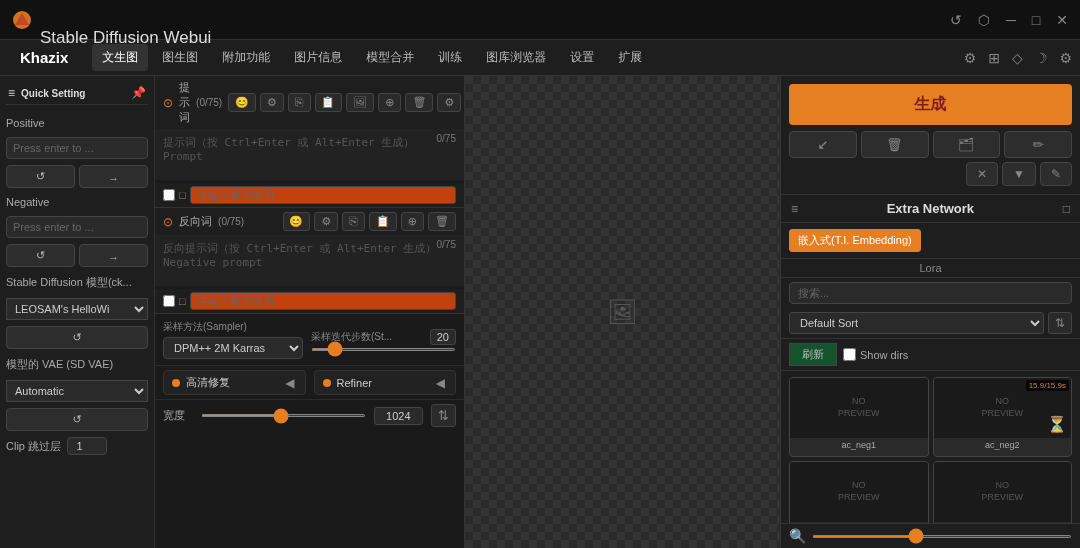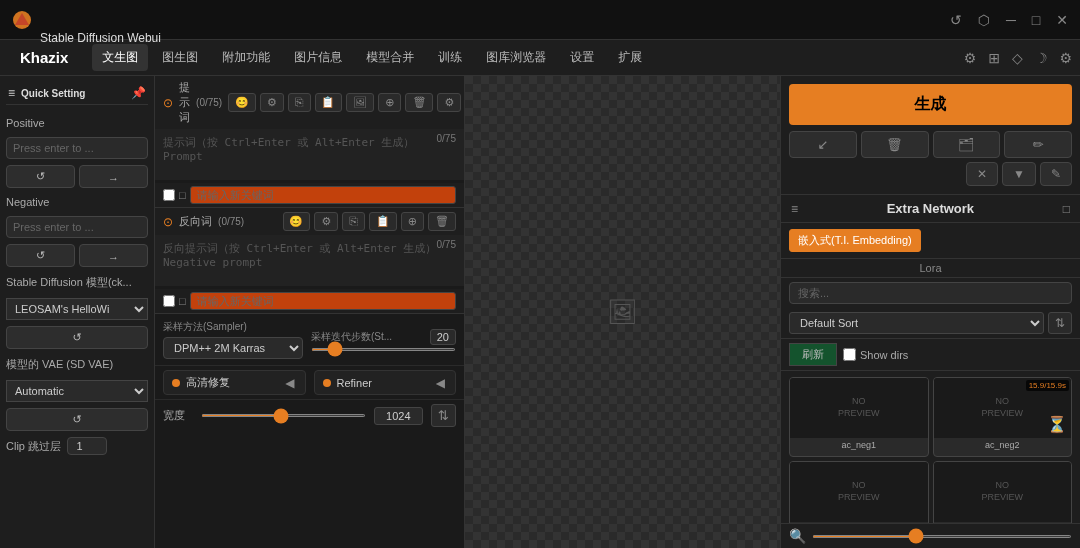--- a/index.html
+++ b/index.html
@@ -22,21 +22,21 @@
       padding: 0 12px;
       gap: 8px;
       border-bottom: 1px solid #333;
     }
     .titlebar-logo {
       width: 20px;
       height: 20px;
     }
     .titlebar-title {
       color: #ddd;
-      font-size: 12px;
+      font-size: 17px;
       margin-top: 36px;
     }
     .titlebar-controls {
       margin-left: auto;
       display: flex;
       gap: 16px;
       align-items: center;
     }
     .titlebar-btn {
       color: #888;
@@ -426,21 +426,21 @@
       flex-shrink: 0;
     }
     .generate-section {
       padding: 8px;
       border-bottom: 1px solid #333;
     }
     .generate-btn {
       width: 100%;
       background: #e67e22;
       border: none;
-      color: #000000;
+      color: #7f1d1d;
       padding: 10px;
       border-radius: 4px;
       font-size: 16px;
       cursor: pointer;
       font-weight: bold;
     }
     .generate-tools {
       display: flex;
       gap: 4px;
       margin-top: 6px;

